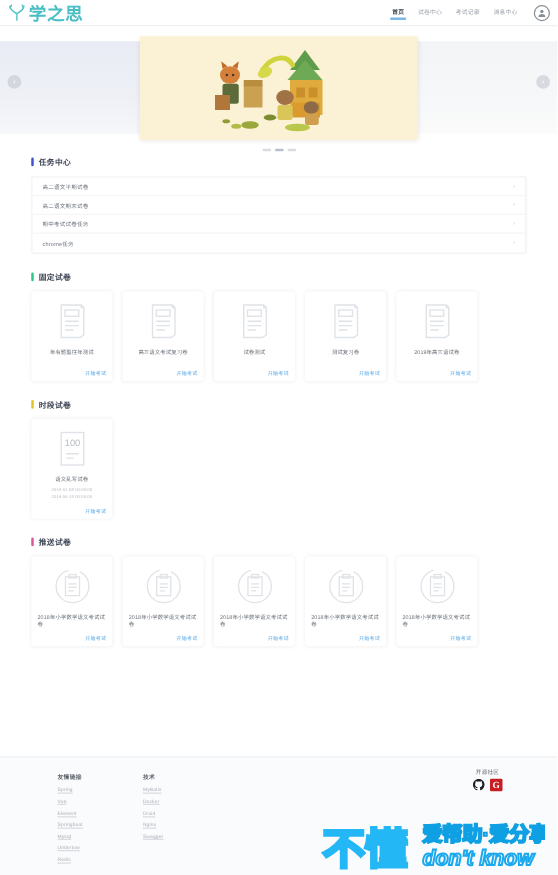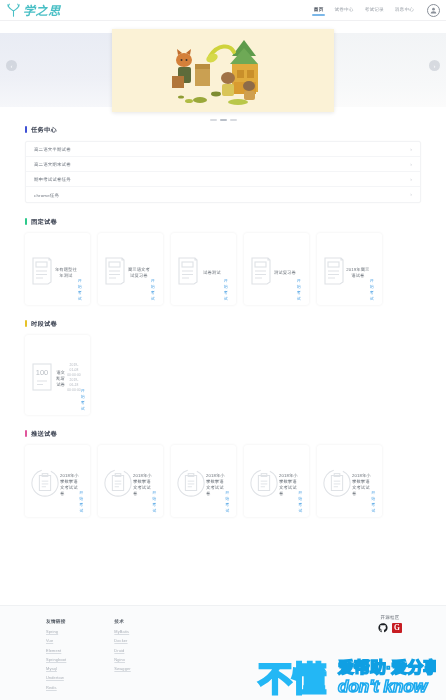--- a/index.html
+++ b/index.html
@@ -19,21 +19,21 @@
     width: 446px; height: 21px;
     background: #ffffff;
     border-bottom: 1px solid #f0f0f2;
     display: flex; align-items: center;
     z-index: 30;
   }
   .logo-wrap { display: flex; align-items: center; margin-left: 5px; }
   .logo-mark { width: 17px; height: 17px; flex: 0 0 17px; }
   .logo-text {
     font-family: "Liberation Serif", "DejaVu Serif", serif;
-    font-size: 12px; font-style: italic; font-weight: 700;
+    font-size: 14px; font-weight: 700;
     color: #49bfc5; letter-spacing: .6px; margin-left: 1px;
     white-space: nowrap;
   }
   .nav { margin-left: auto; display: flex; align-items: center; gap: 11px; margin-right: 6px; }
   .nav-item {
     font-size: 4.6px; color: #9aa0a8; white-space: nowrap;
     padding-bottom: 3px; position: relative; letter-spacing: .2px;
     cursor: pointer;
   }
   .nav-item.active { color: #3c4450; font-weight: 700; }
@@ -139,21 +139,21 @@
   .task-name { font-size: 4.4px; color: #707780; letter-spacing: .2px; white-space: nowrap; }
   .task-arrow { margin-left: auto; font-size: 5px; color: #c6cad0; line-height: 1; }
 
   
   .card-grid { display: flex; gap: 8px; }
   .card {
     width: 65px; min-height: 72px;
     background: #fff; border-radius: 3px;
     box-shadow: 0 0 3px rgba(0,0,0,.07);
     padding: 7px 5px 4px;
-    display: flex; flex-direction: row; align-items: center;
+    display: flex; flex-direction: column; align-items: center;
     cursor: pointer;
   }
   .card-icon { height: 34px; display: flex; align-items: center; justify-content: center; }
   .card-title {
     font-size: 4.3px; color: #6a7179; text-align: center;
     line-height: 1.45; margin-top: 5px; width: 100%;
     letter-spacing: .1px;
   }
   .card-dates { margin-top: 3px; width: 100%; text-align: center; }
   .card-date { font-size: 3.3px; color: #b4b9c0; line-height: 1.5; letter-spacing: .1px; }

